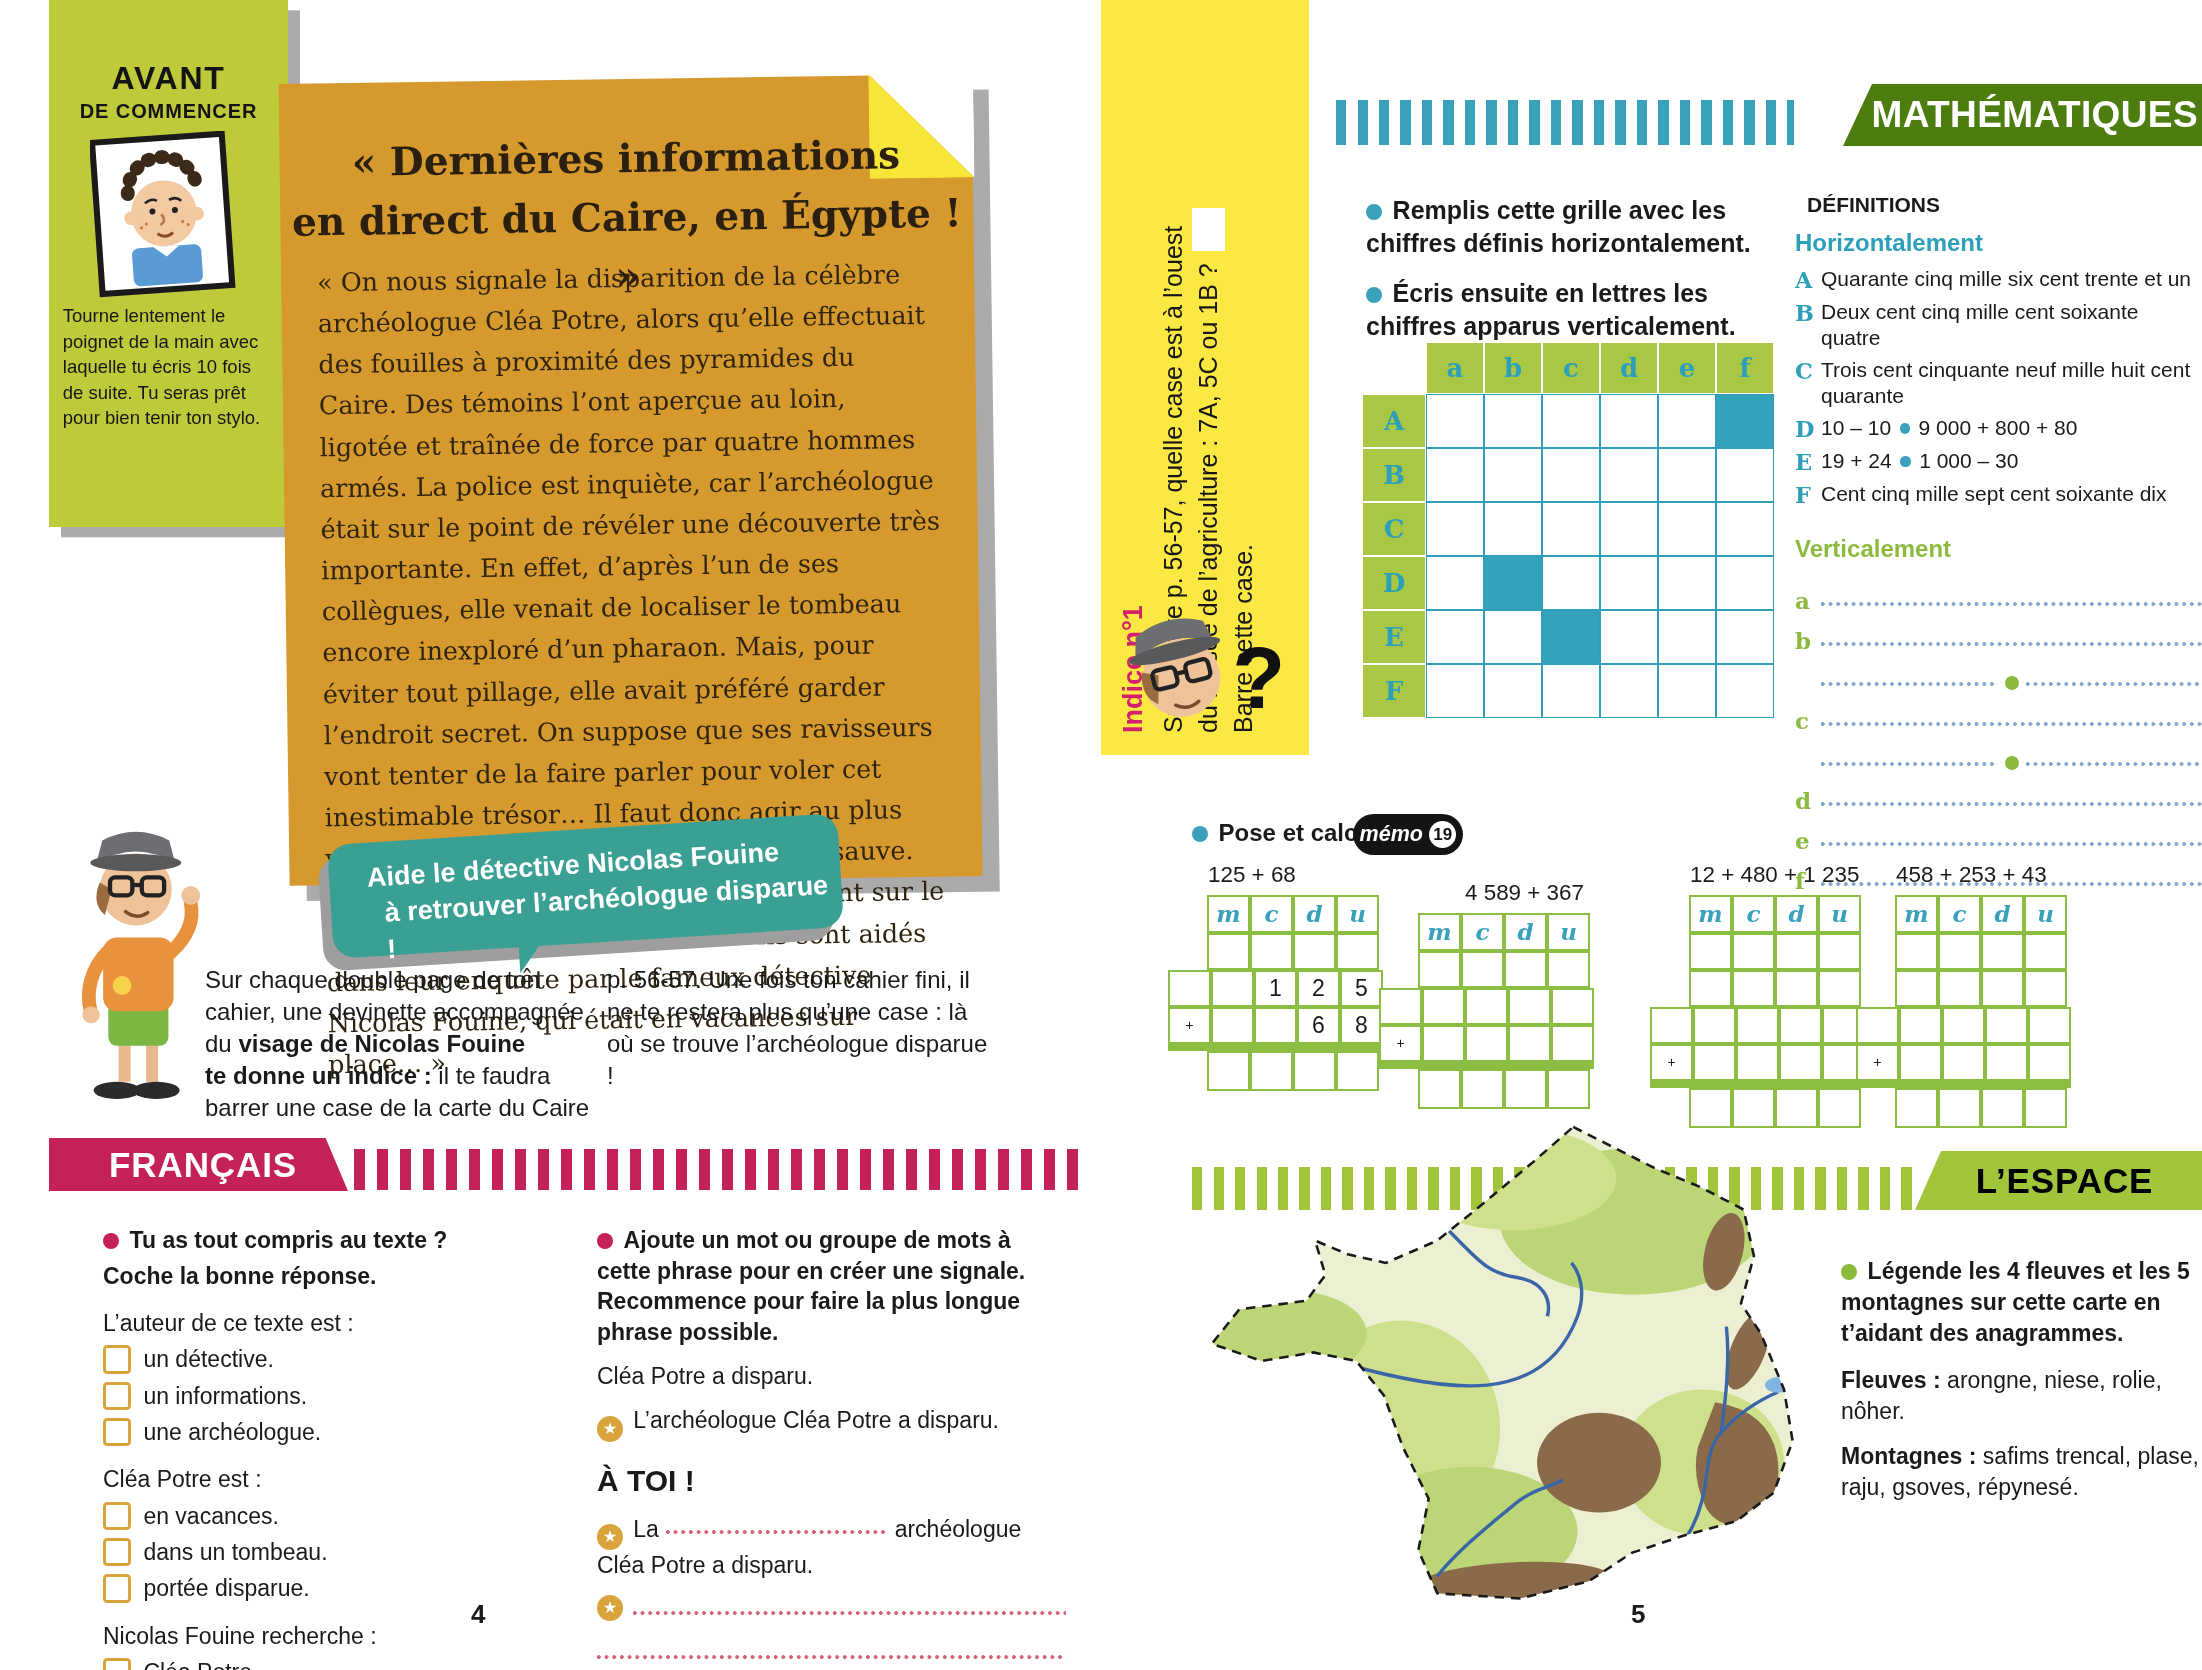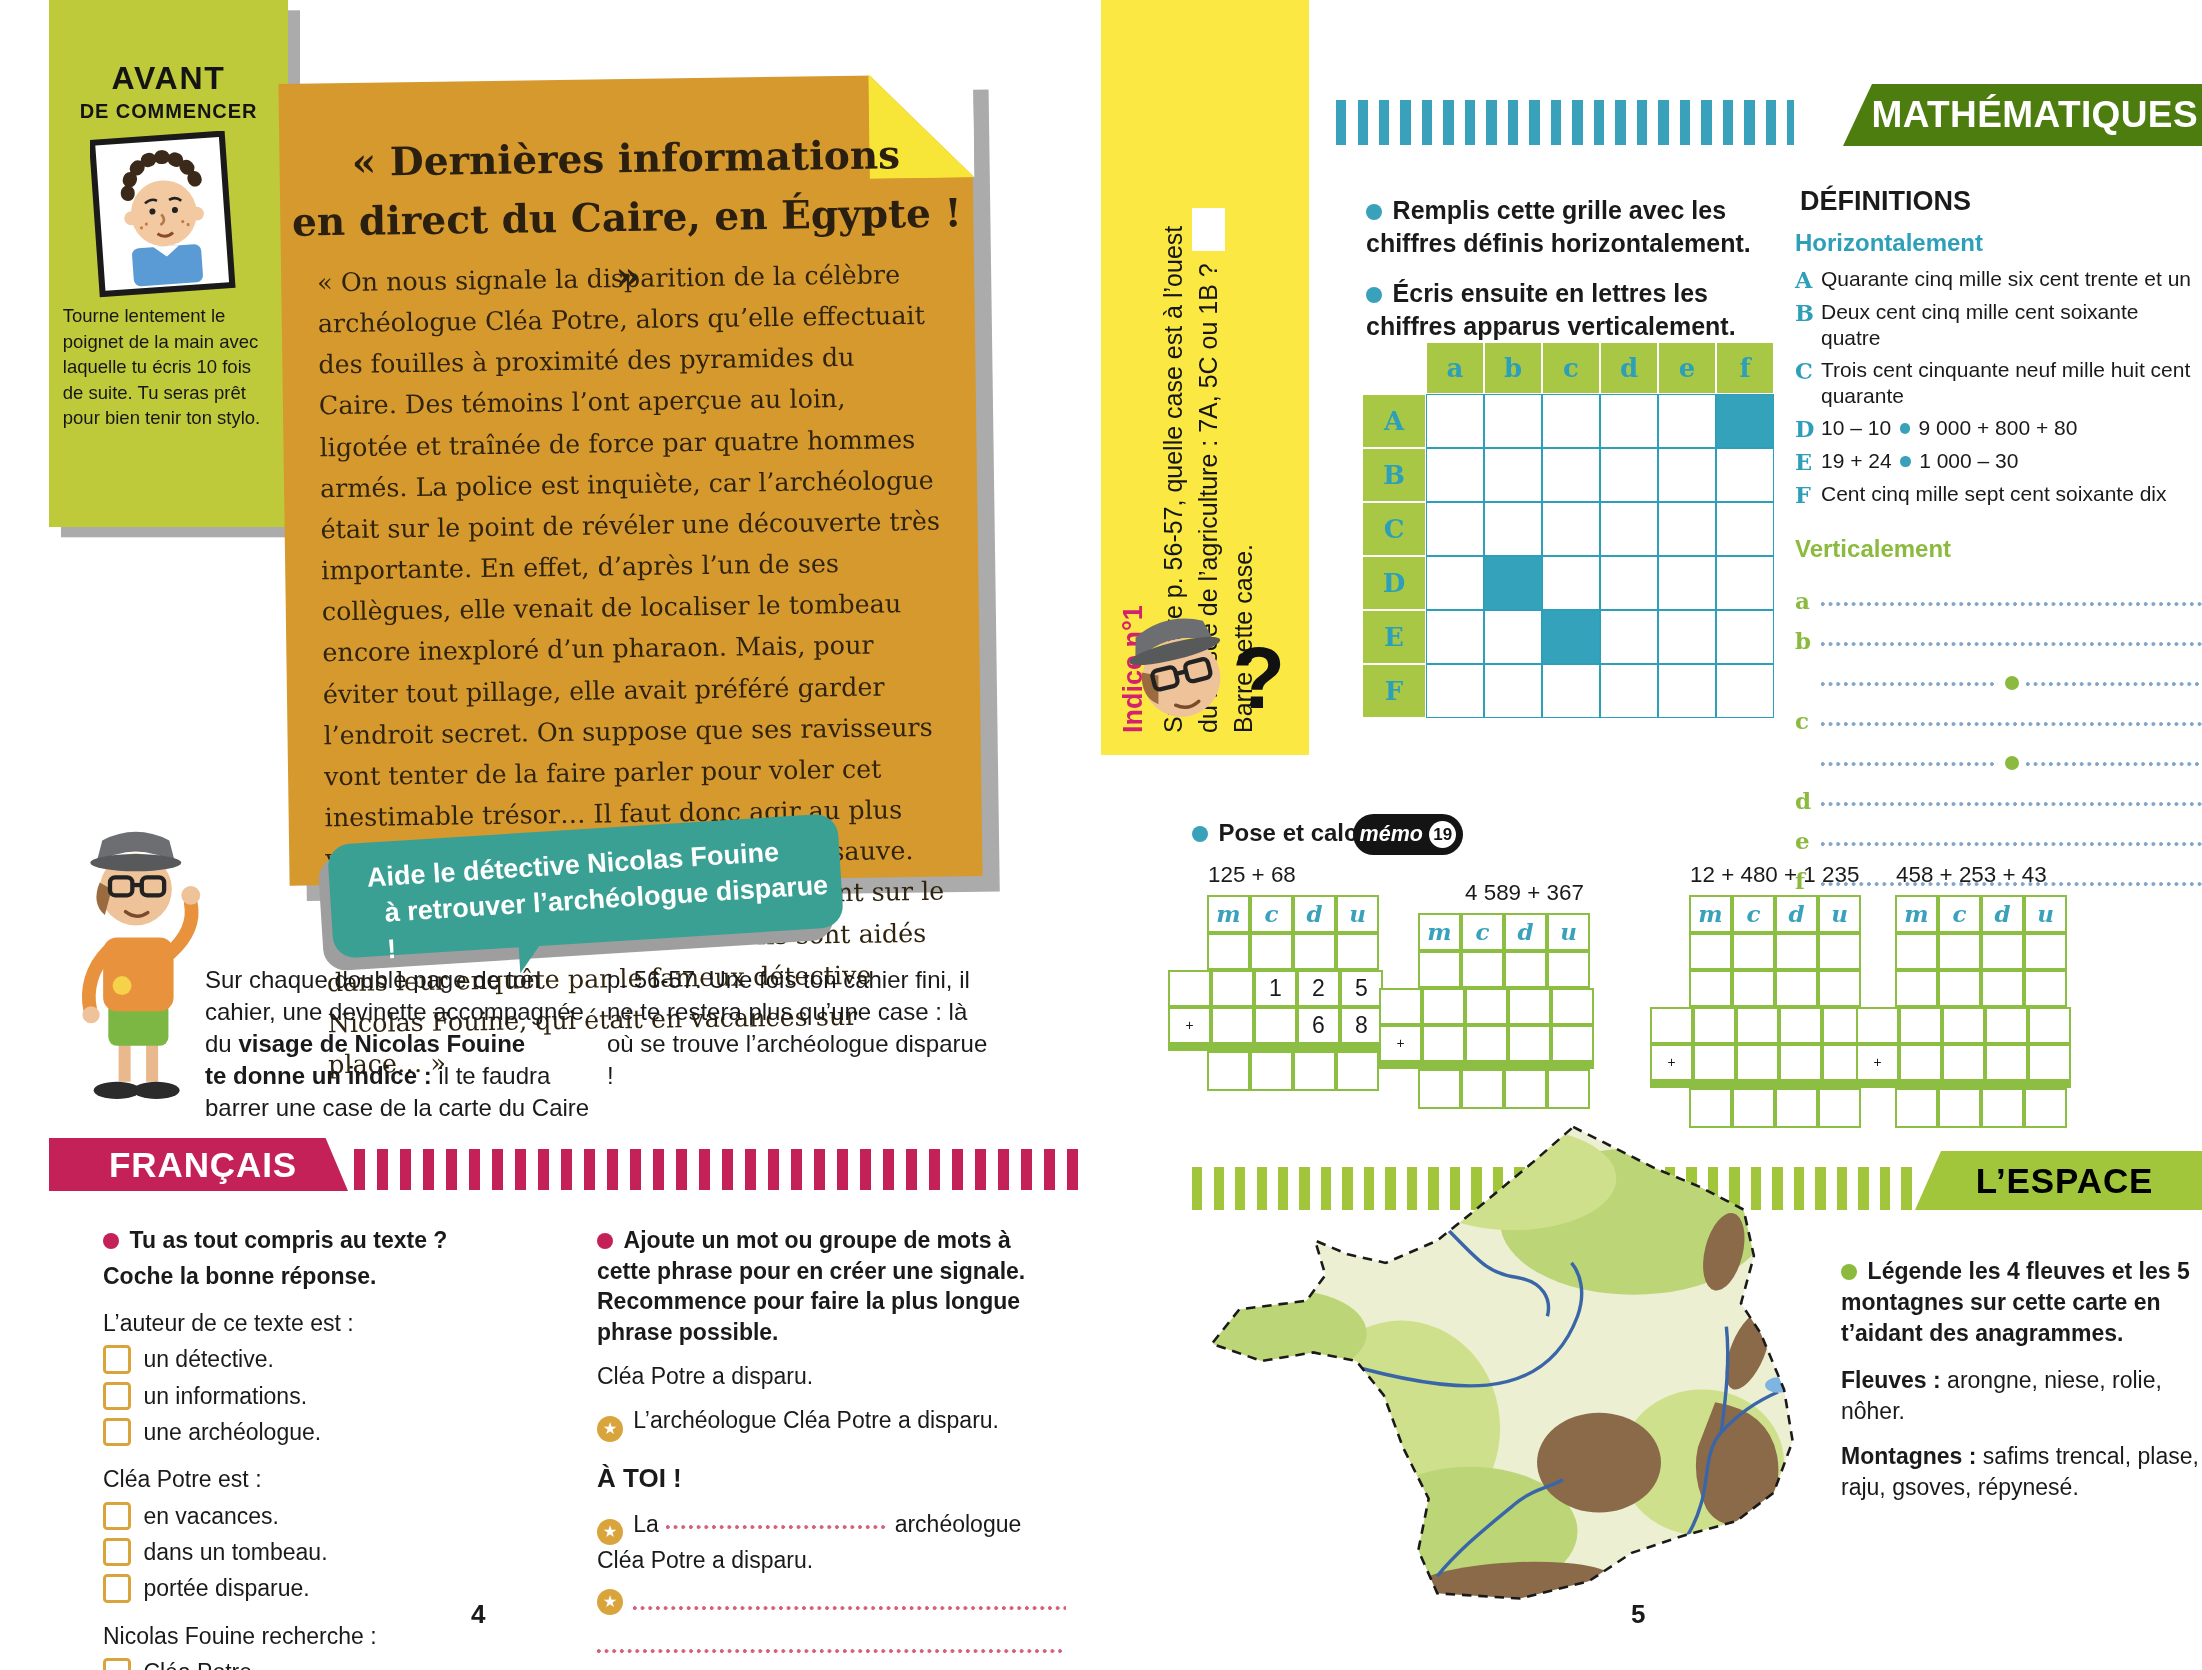--- a/index.html
+++ b/index.html
@@ -64,21 +64,21 @@
   .opt{display:flex;align-items:center;margin-top:6px;}
   .cbx{width:22.4px;height:22.4px;border:3px solid #daa43c;border-radius:4.3px;background:#fff;
         margin-right:12px;flex:none;}
   .star{display:inline-flex;width:26px;height:26px;border-radius:50%;background:#daa43c;color:#fff;
         font-size:16.3px;align-items:center;justify-content:center;margin-right:10.3px;flex:none;vertical-align:-5.2px;}
   .dots-pink{display:inline-block;height:4.3px;background-image:radial-gradient(circle at 1.7px 2.2px,#d4607a 1.7px,transparent 2.2px);
         background-size:7.7px 4.3px;background-repeat:repeat-x;}
   .dots-blue{height:4.3px;background-image:radial-gradient(circle at 1.7px 2.2px,#7fa6c9 1.7px,transparent 2.2px);
         background-size:7.7px 4.3px;background-repeat:repeat-x;}
   .fline{margin-top:13.8px;}
-  .atoi{font-weight:900;font-size:26px;margin-top:19px;}
+  .atoi{font-weight:900;font-size:30px;margin-top:19px;}
 
   .pgnum{font-size:26px;font-weight:700;}
   #pg4{left:471px;top:1599px;}
   #pg5{left:1631px;top:1599px;}
 
   
   #indice-box{left:1101px;top:0;width:208px;height:755px;background:#fbe843;}
   #indice-rot{left:1118px;top:733px;width:681px;transform:rotate(-90deg);transform-origin:0 0;}
   #indice-label{color:#d4216e;font-weight:900;font-size:27px;margin:0 0 6.9px 0;}
   .ind-line{font-size:25px;line-height:1.4;color:#161616;margin:0;}
@@ -99,21 +99,21 @@
   #numgrid{left:1362px;top:342px;display:grid;grid-template-columns:64px repeat(6,58px);
         grid-template-rows:52px repeat(6,54px);}
   .ng-h,.ng-r{background:#a8c845;border:1.7px solid #fff;display:flex;align-items:center;justify-content:center;
         font-family:"DejaVu Serif",serif;font-weight:700;font-size:26px;color:#2d9fb9;}
   .ng-corner{background:transparent;}
   .ng-c{background:#fff;border:1.7px solid #2d9fb9;}
   .ng-c.filled{background:#35a2bc;}
 
   
   #defs{left:1795px;top:181px;width:408px;}
-  #defs-title{font-size:27px;font-weight:800;margin:5px;}
+  #defs-title{font-size:21px;font-weight:800;margin:12px;}
   .defs-sub{font-size:24px;font-weight:700;color:#2d9fb9;margin:12px 0 8.6px 0;}
   .defs-sub.green{color:#8cba3f;margin-top:26px;}
   .def-item{display:flex;font-size:21px;line-height:1.28;margin-top:4.3px;}
   .def-k{font-family:"DejaVu Serif",serif;font-weight:700;font-size:22.4px;color:#2d9fb9;width:26px;flex:none;}
   .mini-dot{display:inline-block;width:10.3px;height:10.3px;border-radius:50%;background:#39a2ba;margin:0 8.6px;vertical-align:0.9px;}
   .v-row{display:flex;align-items:flex-end;height:40px;}
   .v-k{font-family:"DejaVu Serif",serif;font-weight:700;font-size:23px;color:#8cba3f;width:26px;flex:none;line-height:1;}
   .v-row .dots-blue{flex:1;margin-bottom:6px;}
   .v-dot{width:14.6px;height:14.6px;border-radius:50%;background:#8cba3f;margin:0 6.9px 1.7px 6.9px;flex:none;}
   .v-row.cont{padding-left:26px;}

